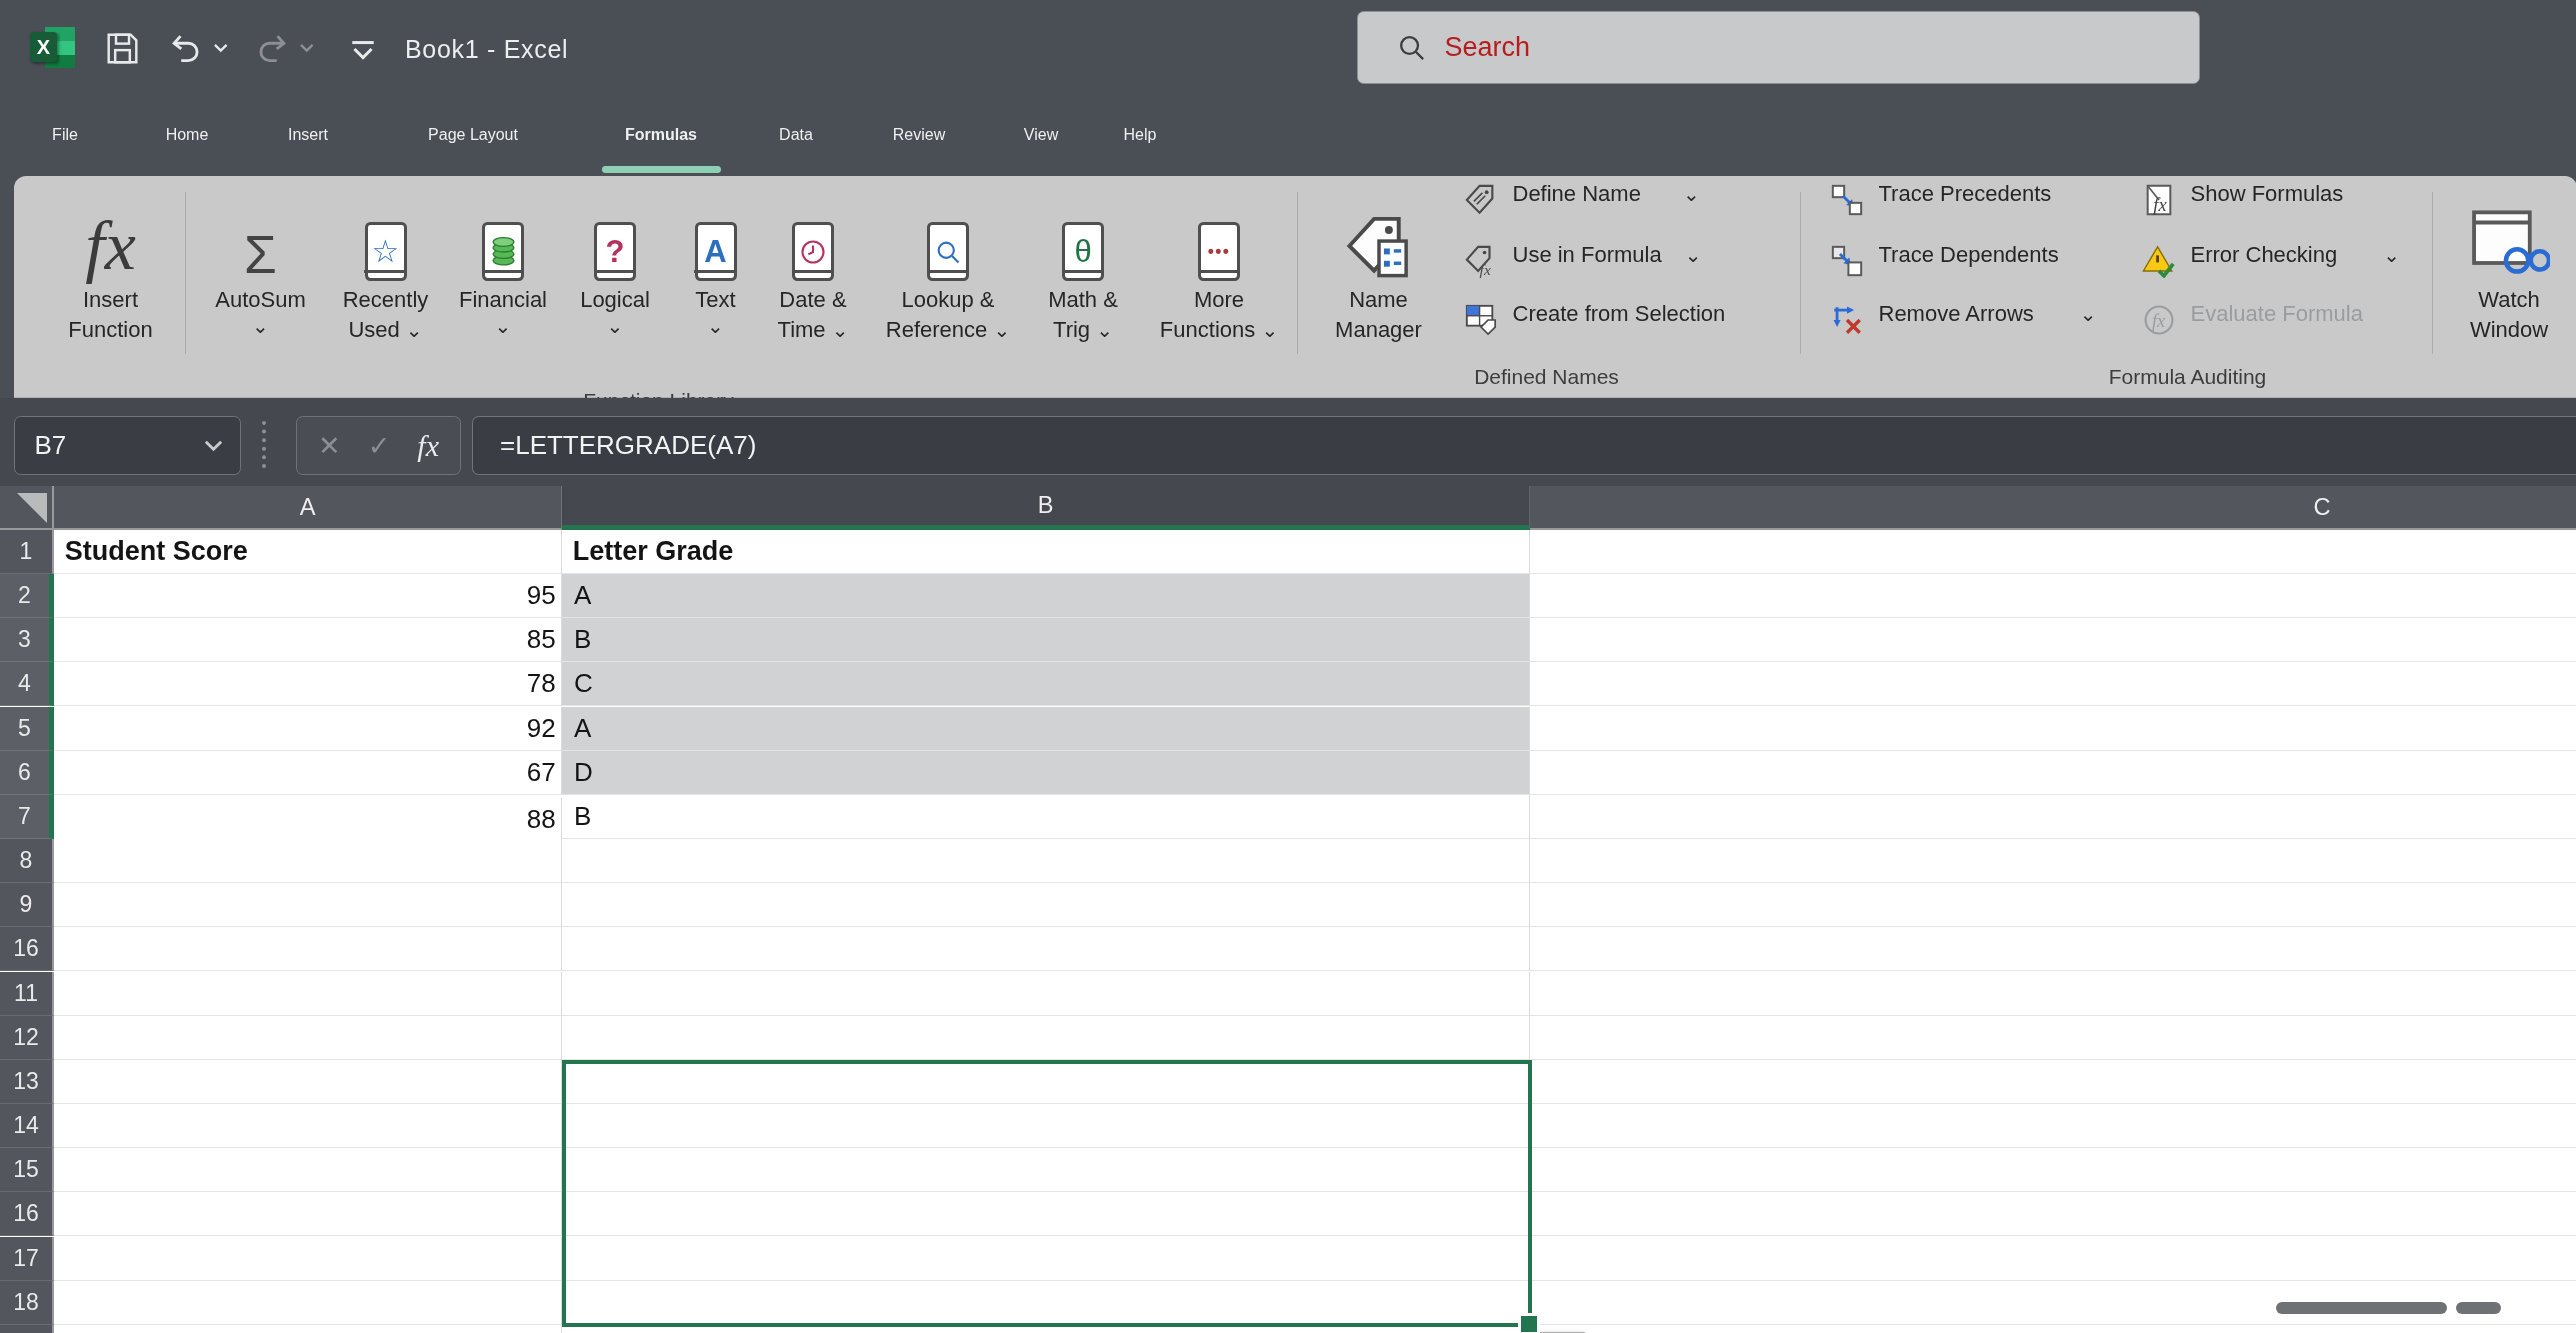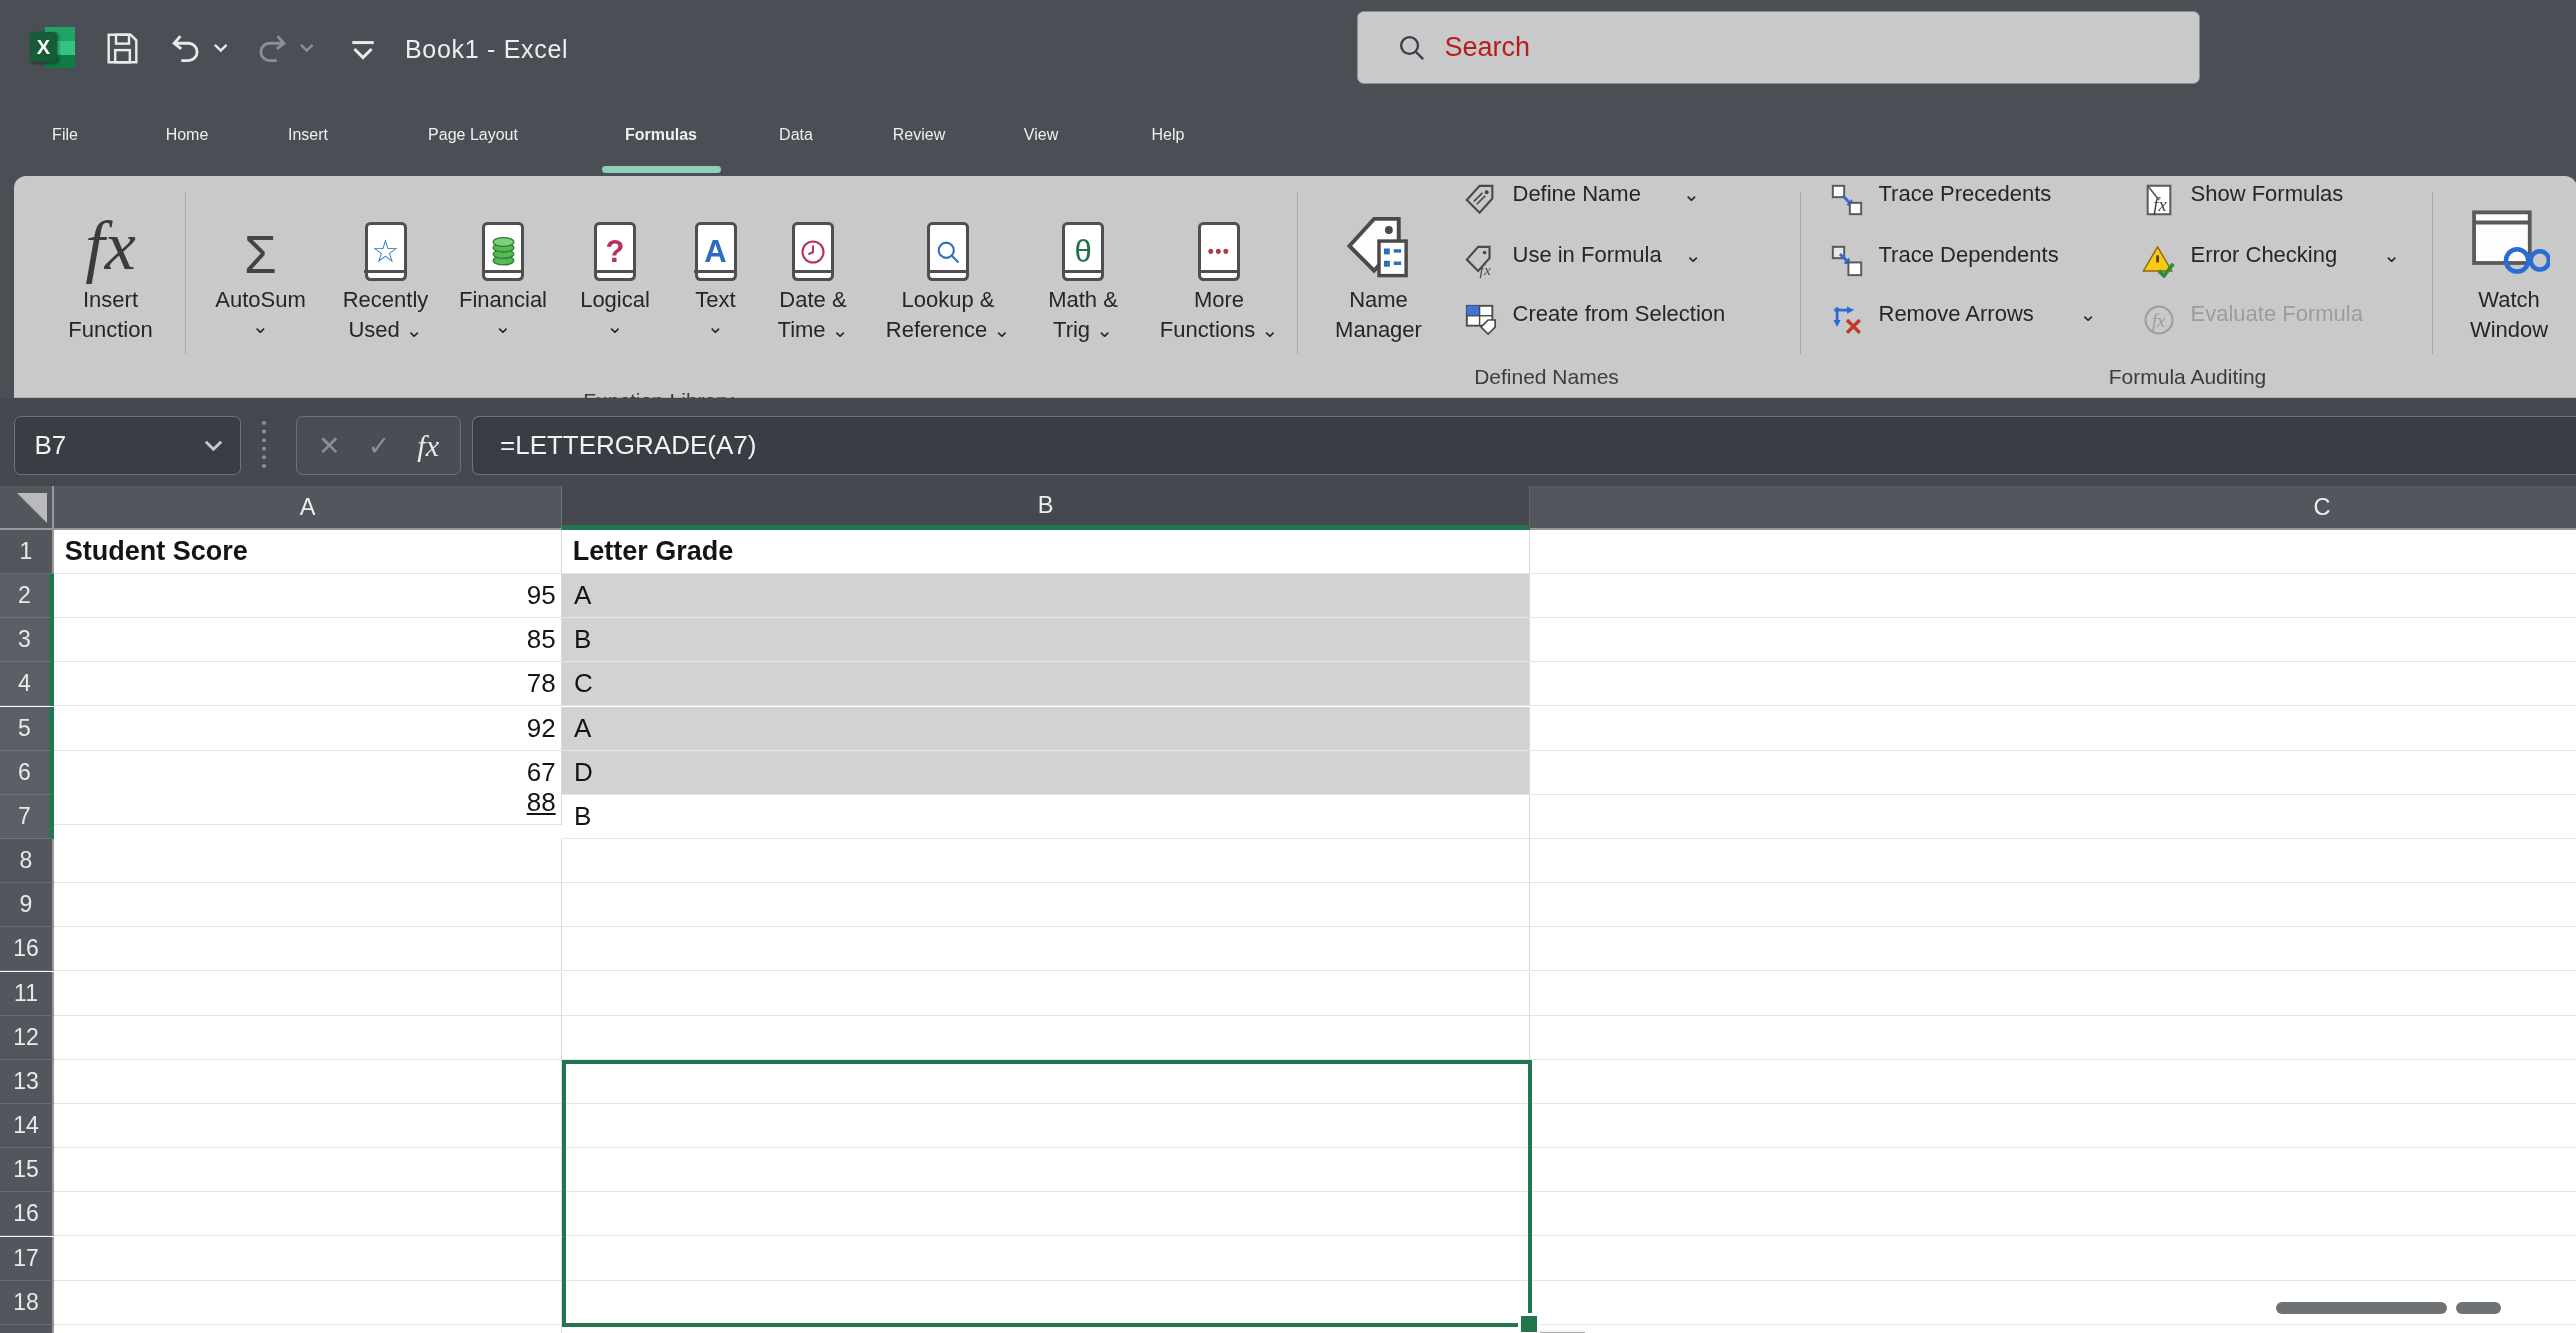--- a/index.html
+++ b/index.html
@@ -155,21 +155,21 @@
 
   <div id="tabs" class="abs">
       <div class="tab" style="left: 65px;">File</div>
       <div class="tab" style="left: 187px;">Home</div>
       <div class="tab" style="left: 308px;">Insert</div>
       <div class="tab" style="left: 473px;">Page Layout</div>
       <div class="tab active" style="left: 661px;">Formulas</div>
       <div class="tab" style="left: 796px;">Data</div>
       <div class="tab" style="left: 919px;">Review</div>
       <div class="tab" style="left: 1041px;">View</div>
-      <div class="tab" style="left: 1168px;">Help</div>
+      <div class="tab" style="left: 1140px;">Help</div>
     </div>
   <div id="tab-underline" class="abs"></div>
 
   <div id="ribbon" class="abs">
 
     <div class="bigbtn" style="left:26px;width:142px;">
       <div class="icwrap">
           <span id="fxbig">fx</span>
         </div>
       <div class="lbl" style="width:128px;">Insert Function</div>
@@ -439,21 +439,21 @@
         <div class="cell cc" style="top: 176px; height: 44px;"></div>
         <div class="rowhead sel" style="top: 221px; height: 44px;">5</div>
         <div class="cell ca" style="top: 221px; height: 44px;">92</div>
         <div class="cell cb fill" style="top: 221px; height: 44px;">A</div>
         <div class="cell cc" style="top: 221px; height: 44px;"></div>
         <div class="rowhead sel" style="top: 265px; height: 44px;">6</div>
         <div class="cell ca" style="top: 265px; height: 44px;">67</div>
         <div class="cell cb fill" style="top: 265px; height: 44px;">D</div>
         <div class="cell cc" style="top: 265px; height: 44px;"></div>
         <div class="rowhead sel" style="top: 309px; height: 44px;">7</div>
-        <div class="cell ca" style="top: 295px; height: 44px; text-decoration: underline;">88</div>
+        <div class="cell ca" style="top: 312px; height: 44px;">88</div>
         <div class="cell cb" style="top: 309px; height: 44px;">B</div>
         <div class="cell cc" style="top: 309px; height: 44px;"></div>
         <div class="rowhead" style="top: 353px; height: 44px;">8</div>
         <div class="cell ca" style="top: 353px; height: 44px;"></div>
         <div class="cell cb" style="top: 353px; height: 44px;"></div>
         <div class="cell cc" style="top: 353px; height: 44px;"></div>
         <div class="rowhead" style="top: 397px; height: 44px;">9</div>
         <div class="cell ca" style="top: 397px; height: 44px;"></div>
         <div class="cell cb" style="top: 397px; height: 44px;"></div>
         <div class="cell cc" style="top: 397px; height: 44px;"></div>

